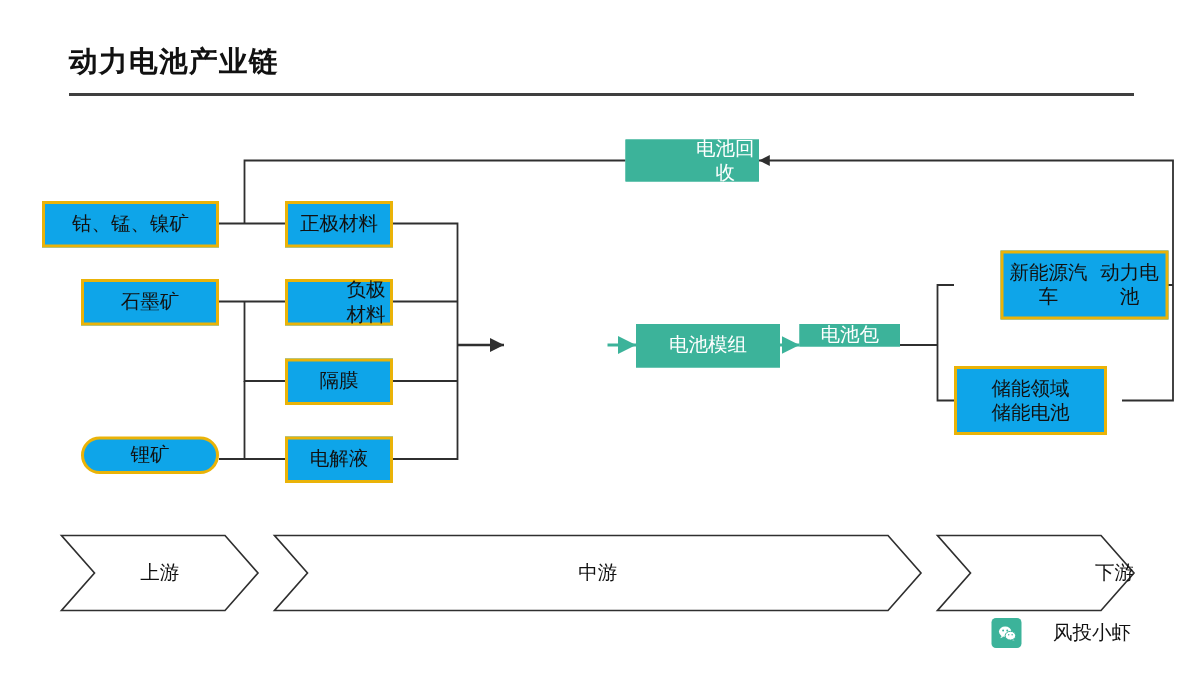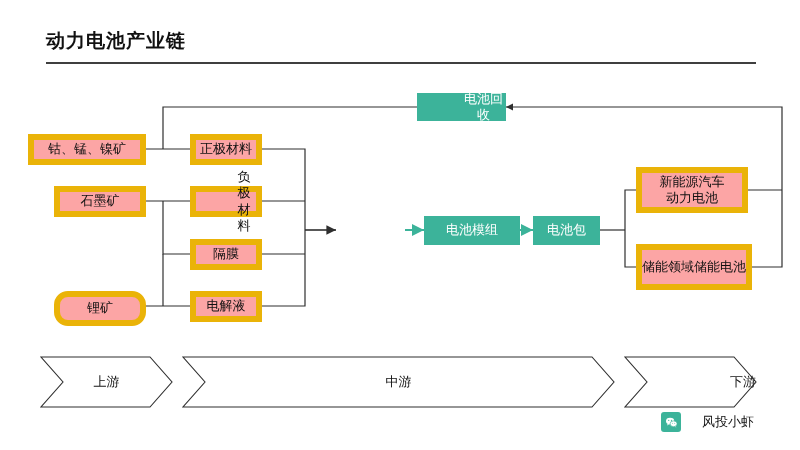--- a/index.html
+++ b/index.html
@@ -43,22 +43,22 @@
   
   .box {
     position: absolute;
     box-sizing: border-box;
     display: flex;
     align-items: center;
     justify-content: center;
     text-align: center;
     font-size: 13px;
     line-height: 1.25;
-    background: #fca5a5;
-    border: 6px solid #eab308;
+    background: #0ea5e9;
+    border: 2px solid #eab308;
     color: #111111;
   }
   .box.teal {
     background: #3cb39a;
     border: 1px solid #3cb39a;
     color: #ffffff;
   }
   
   svg.lines {
     position: absolute;
@@ -153,53 +153,53 @@
     <path d="M183,357 L592,357 L614,382 L592,407 L183,407 L205,382 Z" fill="none" stroke="#2f2f2f" stroke-width="1.1"></path>
     <path d="M625,357 L734,357 L756,382 L734,407 L625,407 L647,382 Z" fill="none" stroke="#2f2f2f" stroke-width="1.1"></path>
   </svg>
 
   <div class="box" style="left:28px; top:134px; width:118px; height:31px;">
     <span>钴、锰、镍矿</span>
   </div>
   <div class="box" style="left:54px; top:186px; width:92px; height:31px;">
     <span>石墨矿</span>
   </div>
-  <div class="box" style="left:54px; top:291px; width:92px; height:35px;border-radius:14px;">
+  <div class="box" style="left:54px; top:291px; width:92px; height:25px;border-radius:14px;">
     <span>锂矿</span>
   </div>
 
   <div class="box" style="left:190px; top:134px; width:72px; height:31px;">
     <span>正极材料</span>
   </div>
   <div class="box" style="left:190px; top:186px; width:72px; height:31px;padding-left:36px;">
     <span>负极材料</span>
   </div>
   <div class="box" style="left:190px; top:239px; width:72px; height:31px;">
     <span>隔膜</span>
   </div>
   <div class="box" style="left:190px; top:291px; width:72px; height:31px;">
     <span>电解液</span>
   </div>
 
   <div class="box teal" style="left:424px; top:216px; width:96px; height:29px;">
     <span>电池模组</span>
   </div>
-  <div class="box teal" style="left:533px; top:216px; width:67px; height:29px;">
+  <div class="box teal" style="left:533px; top:216px; width:67px; height:15px;">
     <span>电池包</span>
   </div>
 
   <div class="box teal" style="left:417px; top:93px; width:89px; height:28px;padding-left:44px;">
     <span>电池回收</span>
   </div>
 
-  <div class="box" style="left:636px; top:167px; width:112px; height:46px; flex-direction:column;">
+  <div class="box" style="left:667px; top:167px; width:112px; height:46px; flex-direction:row;">
     <span>新能源汽车</span>
     <span>动力电池</span>
   </div>
-  <div class="box" style="left:636px; top:244px; width:116px; height:46px; flex-direction:row;">
+  <div class="box" style="left:636px; top:244px; width:102px; height:46px; flex-direction:column;">
     <span>储能领域</span>
     <span>储能电池</span>
   </div>
 
   <div class="chev" style="left:41px; top:357px; width:131px; height:50px;">
     <span class="chev-label">上游</span>
   </div>
   <div class="chev" style="left:183px; top:357px; width:431px; height:50px;">
     <span class="chev-label">中游</span>
   </div>

